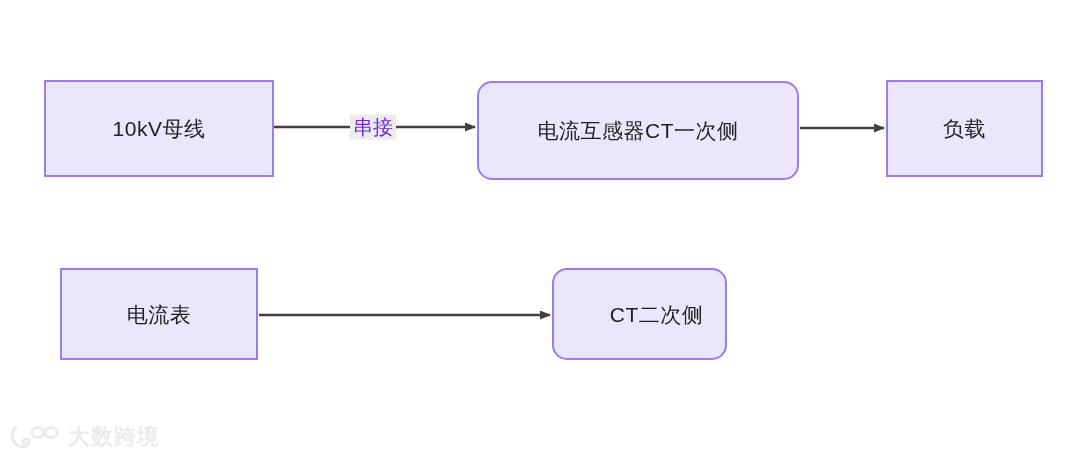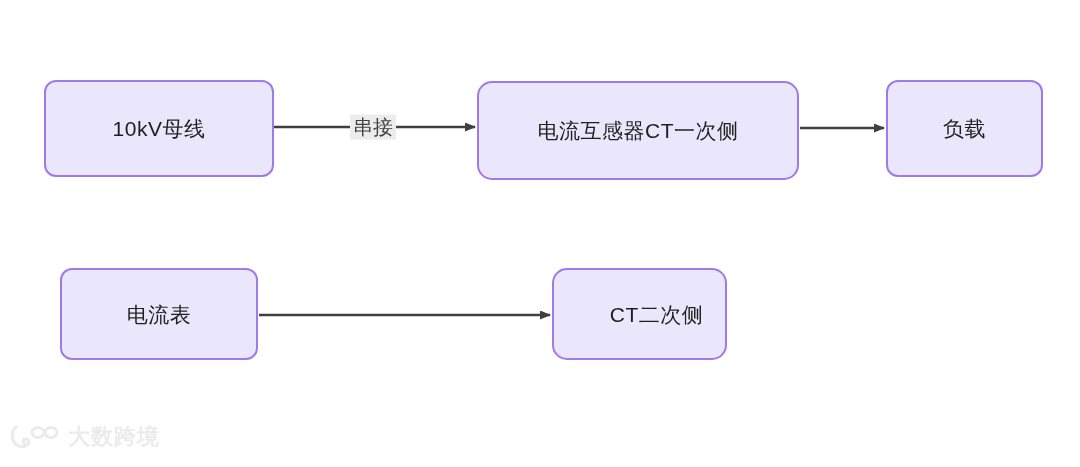--- a/index.html
+++ b/index.html
@@ -28,21 +28,21 @@
     display: flex;
     align-items: center;
     justify-content: center;
     color: #1f1f1f;
     font-size: 21px;
     line-height: 1;
     letter-spacing: 0.5px;
     white-space: nowrap;
   }
   .node.rounded { border-radius: 15px; }
-  .node.square  { border-radius: 12px; }
+  .node.square  { border-radius: 0; }
 
   #node-bus      { left: 44px;  top: 80px;  width: 230px; height: 97px;  }
   #node-ct-pri   { left: 477px; top: 81px;  width: 322px; height: 99px;  }
   #node-load     { left: 886px; top: 80px;  width: 157px; height: 97px;  }
   #node-ammeter  { left: 60px;  top: 268px; width: 198px; height: 92px;  }
   #node-ct-sec   { left: 552px; top: 268px; width: 175px; height: 92px; padding-left: 34px;  }
 
   
   #edge-layer {
     position: absolute;
@@ -51,21 +51,21 @@
     width: 1080px;
     height: 467px;
     pointer-events: none;
   }
 
   
   .edge-label {
     position: absolute;
     transform: translate(-50%, -50%);
     background: #ececec;
-    color: #404040;
+    color: #6d28d9;
     font-size: 20px;
     line-height: 1.15;
     padding: 1px 3px;
     white-space: nowrap;
   }
   #edge-label-serial   { left: 373px; top: 127px; }
   #edge-label-parallel { left: 374px; top: 314px; }
 
   
   #watermark {

